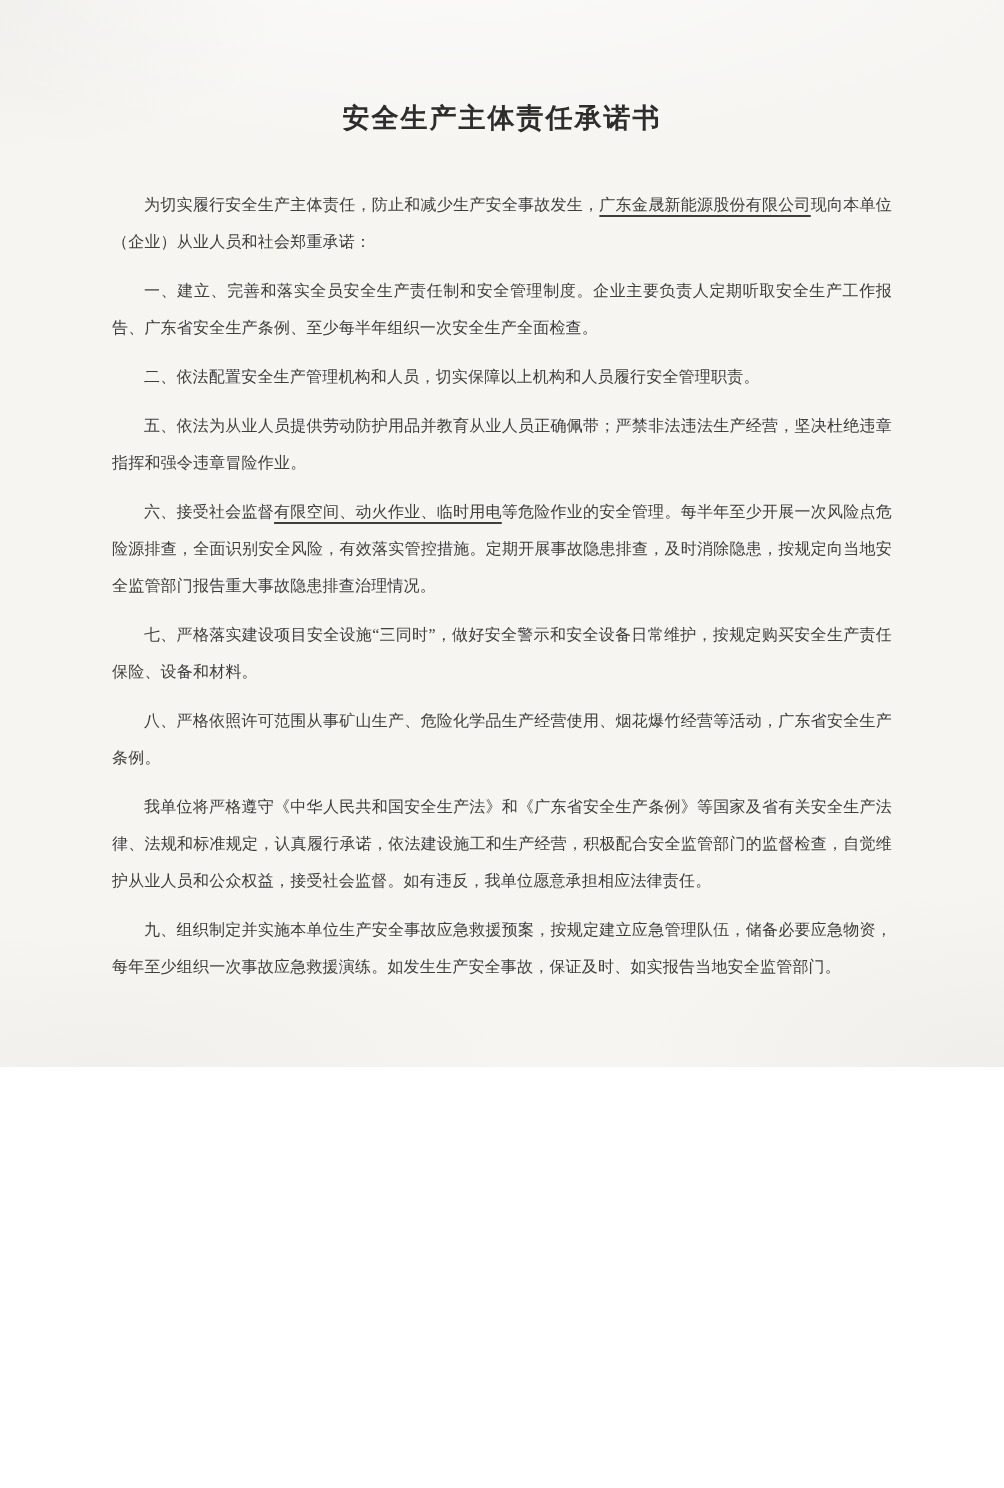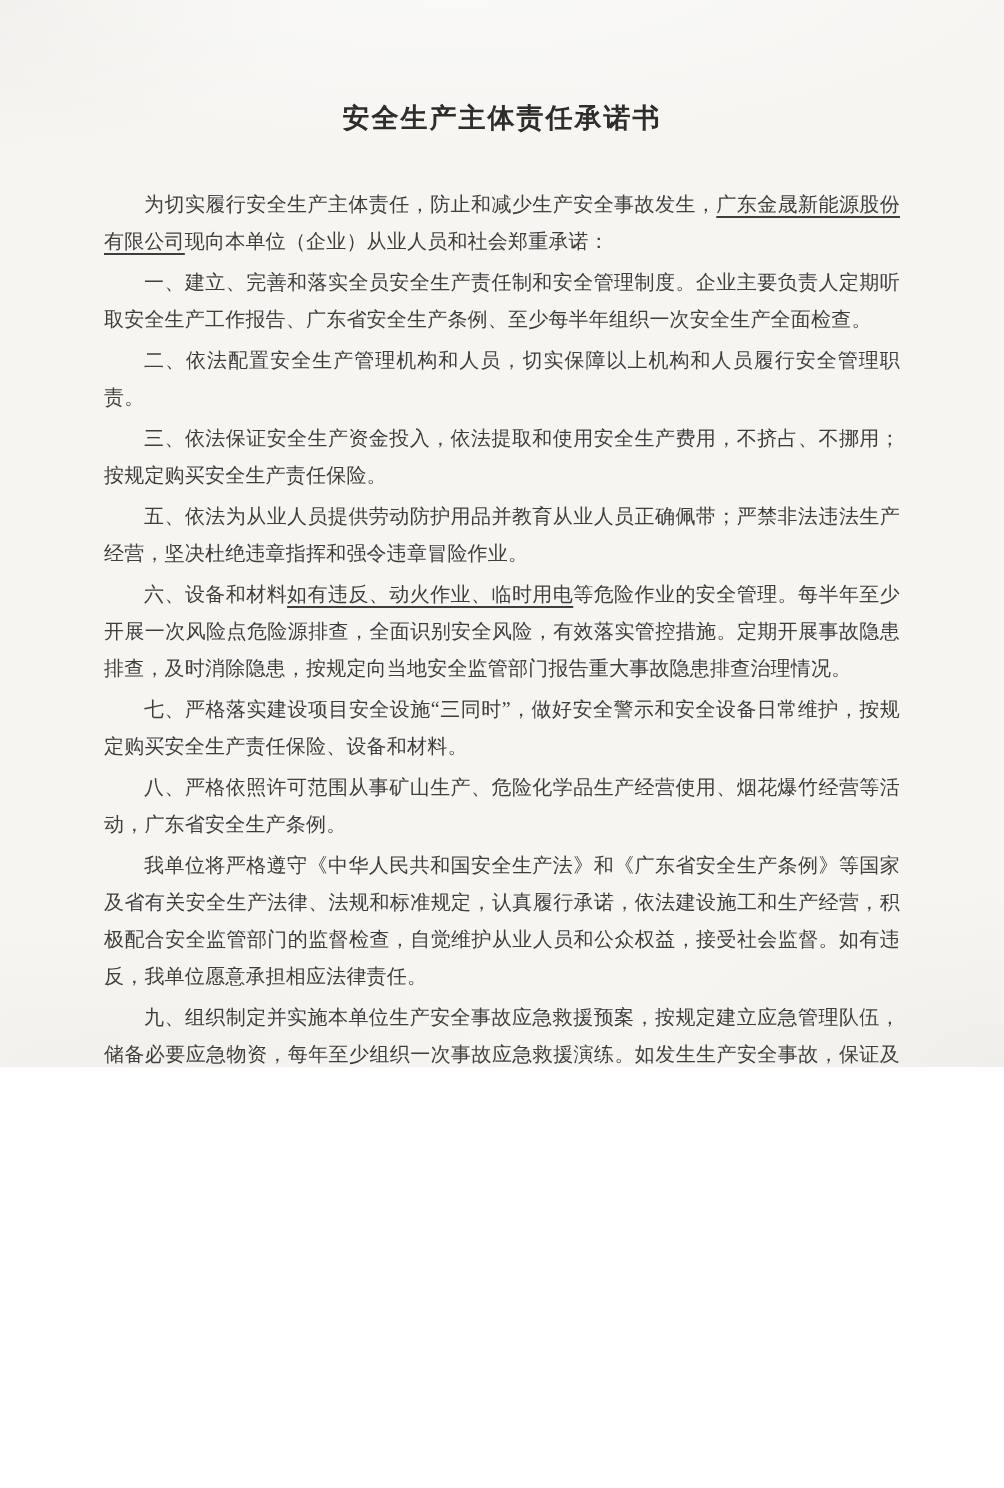--- a/index.html
+++ b/index.html
@@ -21,22 +21,22 @@
   .doc-title {
     margin:0 0 46px 0;
     font-family:"Liberation Sans", sans-serif;
     font-weight:bold;
     font-size:27px; line-height:44px;
     letter-spacing:2px;
     text-align:center;
     color:#2e2d2b;
   }
   .body-para {
-    margin:4px;
-    font-size:20px; line-height:37px;
+    margin:12px;
+    font-size:16px; line-height:37px;
     color:#3f3e3c;
     text-align:justify;
     text-justify:inter-character;
     word-break:break-all;
     text-indent:2em;
     letter-spacing:0.2px;
   }
   .u-seg {
     text-decoration:underline;
     text-underline-offset:5px;
@@ -80,26 +80,25 @@
   <div class="content">
 
     <h1 class="doc-title">安全生产主体责任承诺书</h1>
 
     <p class="body-para"><span>为切实履行安全生产主体责任，防止和减少生产安全事故发生，</span><span class="u-seg">广东金晟新能源股份有限公司</span><span>现向本单位（企业）从业人员和社会郑重承诺：</span></p>
 
     <p class="body-para"><span>一、建立、完善和落实全员安全生产责任制和安全管理制度。企业主要负责人定期听取安全生产工作报告、广东省安全生产条例、至少每半年组织一次安全生产全面检查。</span></p>
 
     <p class="body-para"><span>二、依法配置安全生产管理机构和人员，切实保障以上机构和人员履行安全管理职责。</span></p>
 
-    <p class="body-para"><span>三、依法保证安全生产资金投入，依法提取和使用安全生产费用，不挤占、不挪用；按规定购买安全生产责任保险。</span></p>
 
 
     <p class="body-para"><span>五、依法为从业人员提供劳动防护用品并教育从业人员正确佩带；严禁非法违法生产经营，坚决杜绝违章指挥和强令违章冒险作业。</span></p>
 
-    <p class="body-para"><span>六、设备和材料</span><span class="u-seg">如有违反、动火作业、临时用电</span><span>等危险作业的安全管理。每半年至少开展一次风险点危险源排查，全面识别安全风险，有效落实管控措施。定期开展事故隐患排查，及时消除隐患，按规定向当地安全监管部门报告重大事故隐患排查治理情况。</span></p>
+    <p class="body-para"><span>六、接受社会监督</span><span class="u-seg">有限空间、动火作业、临时用电</span><span>等危险作业的安全管理。每半年至少开展一次风险点危险源排查，全面识别安全风险，有效落实管控措施。定期开展事故隐患排查，及时消除隐患，按规定向当地安全监管部门报告重大事故隐患排查治理情况。</span></p>
 
     <p class="body-para"><span>七、严格落实建设项目安全设施“三同时”，做好安全警示和安全设备日常维护，按规定购买安全生产责任保险、设备和材料。</span></p>
 
     <p class="body-para"><span>八、严格依照许可范围从事矿山生产、危险化学品生产经营使用、烟花爆竹经营等活动，广东省安全生产条例。</span></p>
 
     <p class="body-para"><span>我单位将严格遵守《中华人民共和国安全生产法》和《广东省安全生产条例》等国家及省有关安全生产法律、法规和标准规定，认真履行承诺，依法建设施工和生产经营，积极配合安全监管部门的监督检查，自觉维护从业人员和公众权益，接受社会监督。如有违反，我单位愿意承担相应法律责任。</span></p>
 
     <p class="body-para"><span>九、组织制定并实施本单位生产安全事故应急救援预案，按规定建立应急管理队伍，储备必要应急物资，每年至少组织一次事故应急救援演练。如发生生产安全事故，保证及时、如实报告当地安全监管部门。</span></p>
 
     <div class="sig">

